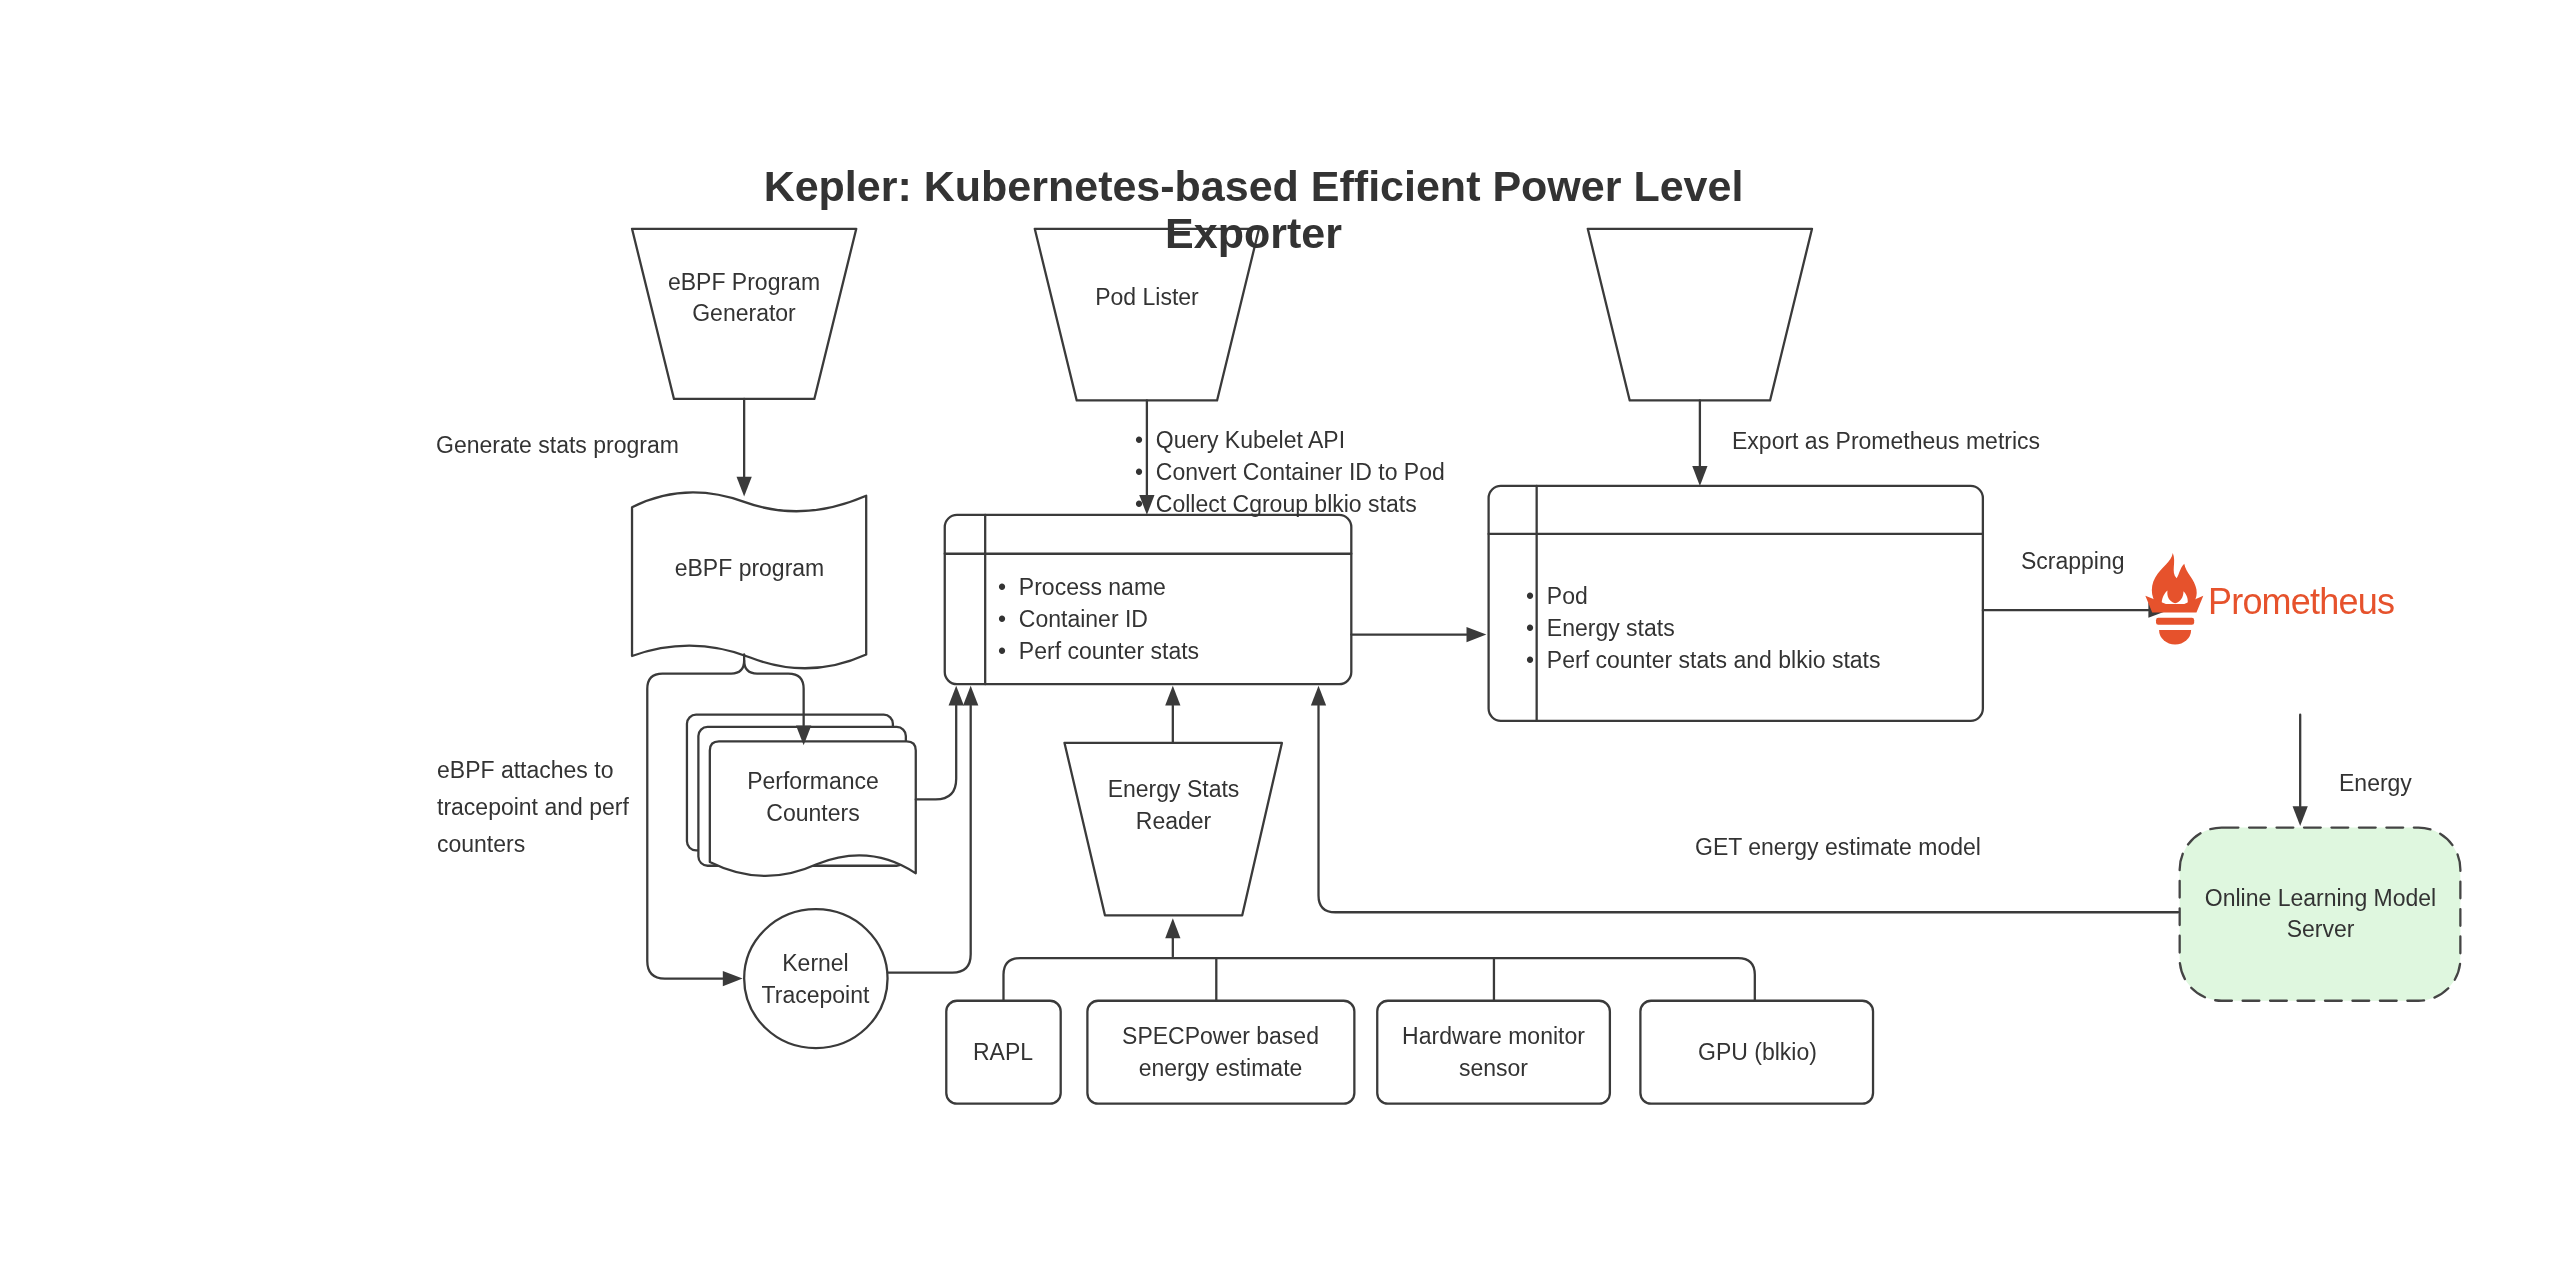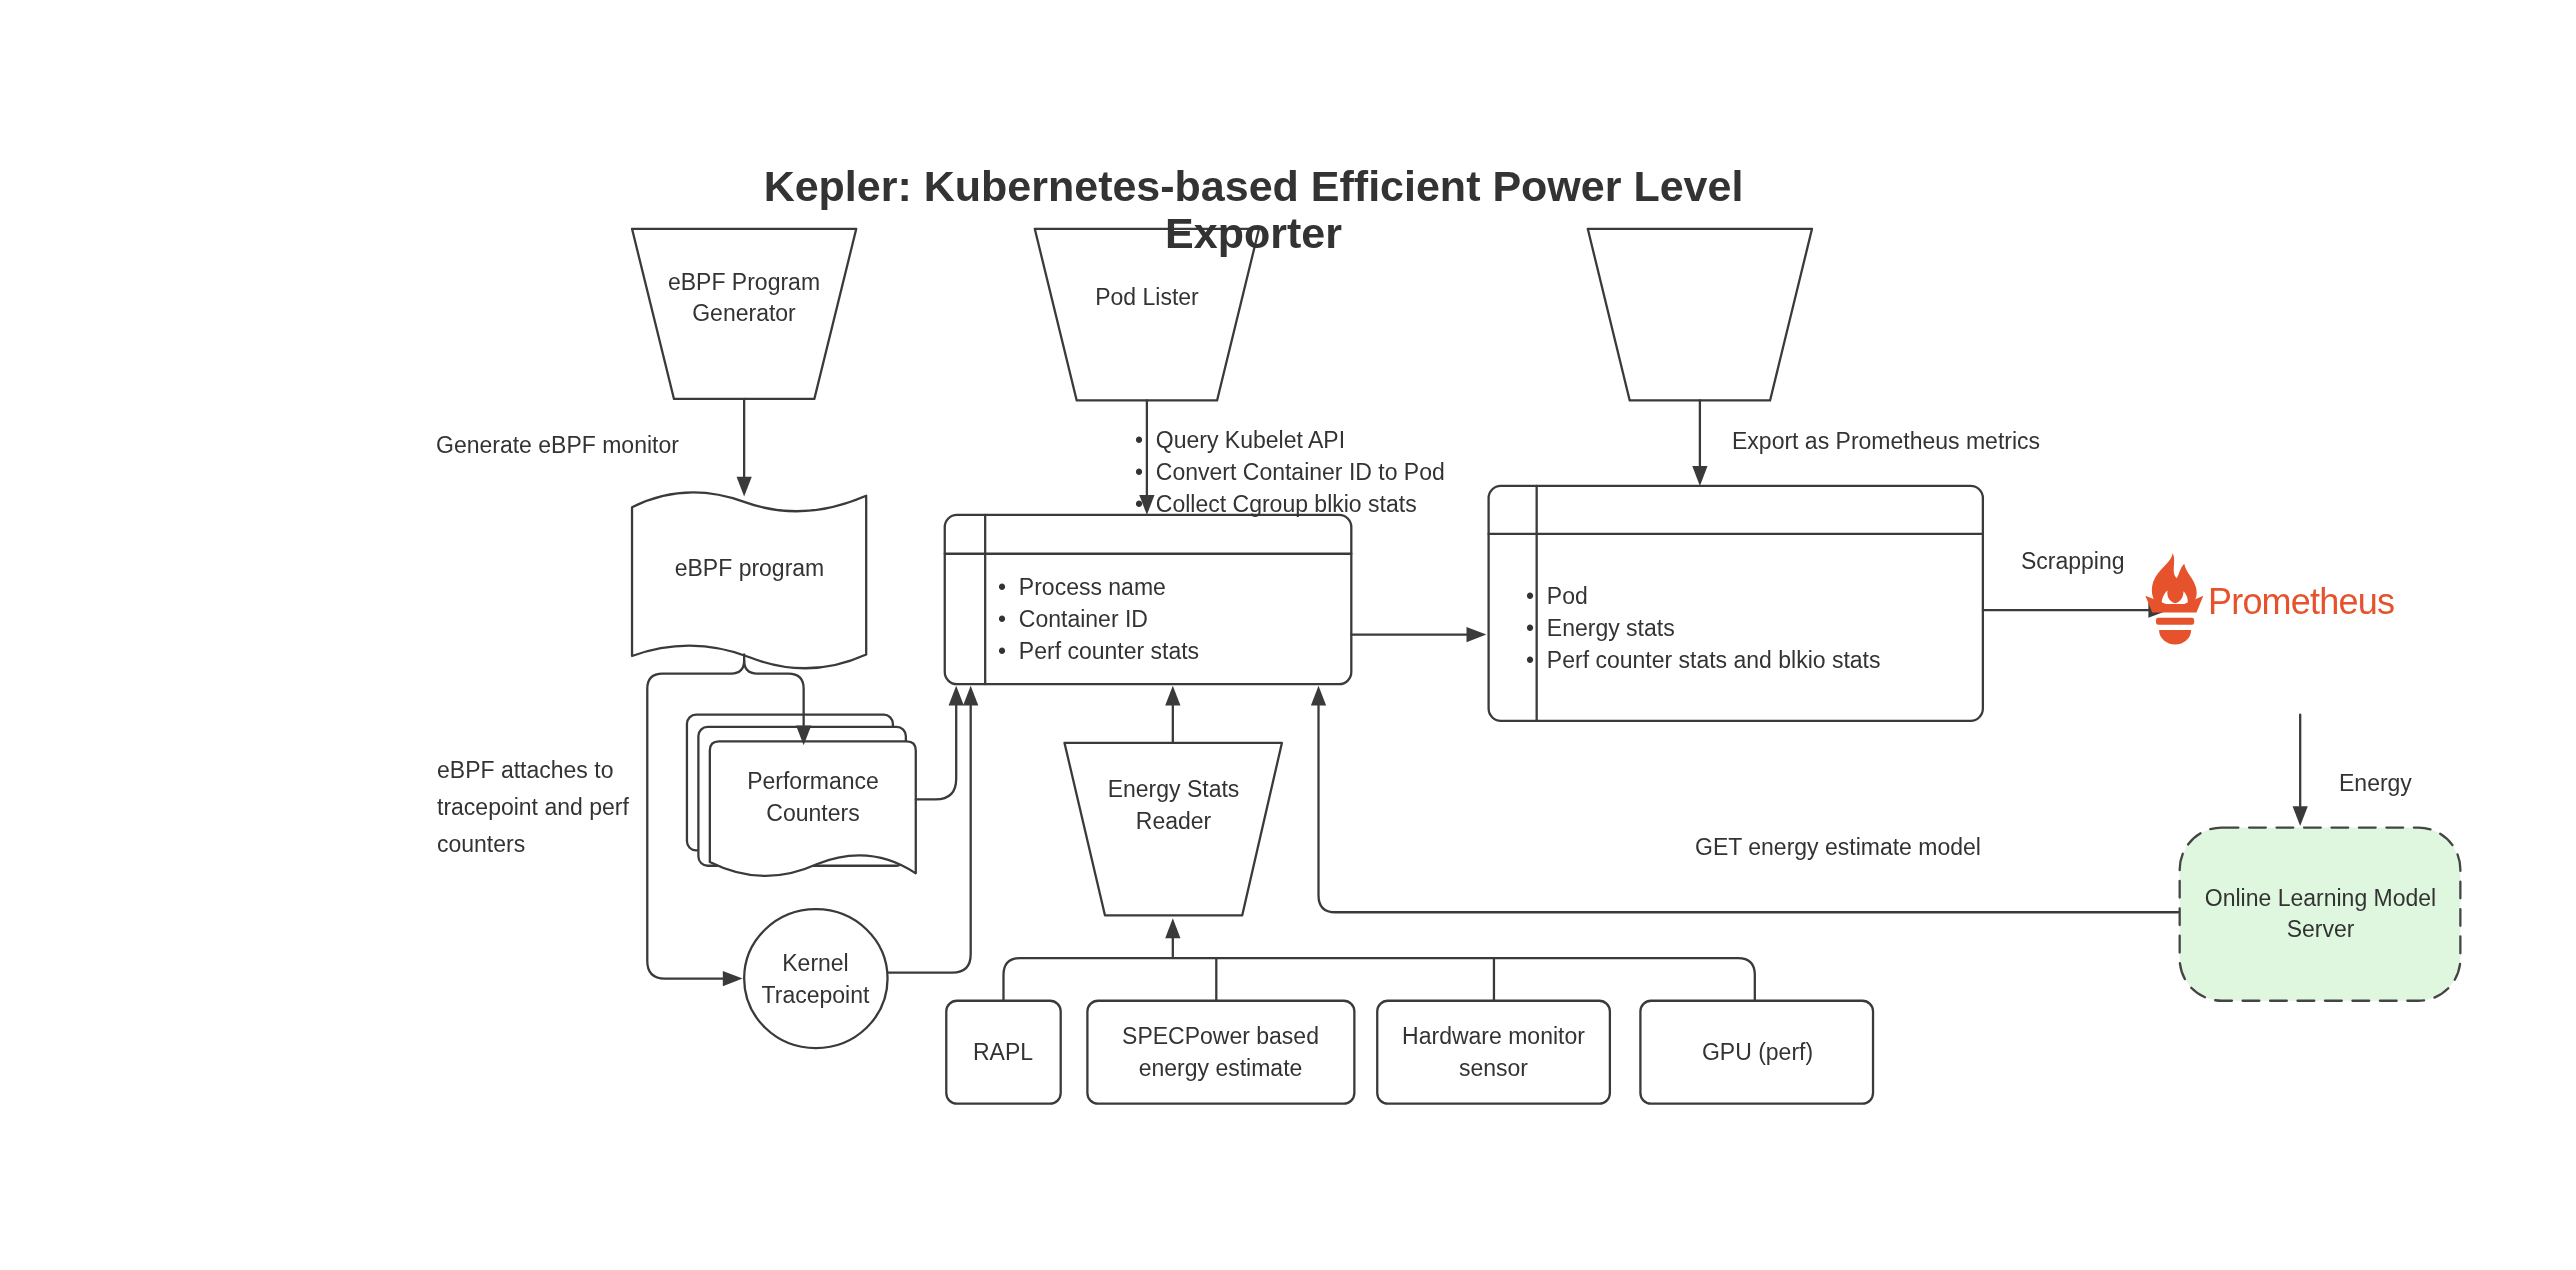--- a/index.html
+++ b/index.html
@@ -92,36 +92,36 @@
 
   <div class="lbl node-lbl" style="left:645px;top:252px;width:198px;height:92px;">eBPF Program Generator</div>
   <div class="lbl node-lbl" style="left:1040px;top:271px;width:214px;height:53px;">Pod Lister</div>
   <div class="lbl node-lbl" style="left:641px;top:552px;width:217px;height:34px;">eBPF program</div>
   <div class="lbl node-lbl" style="left:729px;top:763px;width:168px;height:69px;">Performance Counters</div>
   <div class="lbl node-lbl" style="left:750px;top:945px;width:131px;height:69px;">Kernel Tracepoint</div>
   <div class="lbl node-lbl" style="left:1078px;top:771px;width:191px;height:69px;">Energy Stats Reader</div>
   <div class="lbl node-lbl" style="left:946px;top:1001px;width:114px;height:103px;">RAPL</div>
   <div class="lbl node-lbl" style="left:1106px;top:1001px;width:229px;height:103px;">SPECPower based energy estimate</div>
   <div class="lbl node-lbl" style="left:1396px;top:1001px;width:195px;height:103px;">Hardware monitor sensor</div>
-  <div class="lbl node-lbl" style="left:1641px;top:1001px;width:233px;height:103px;">GPU (perf)</div>
+  <div class="lbl node-lbl" style="left:1641px;top:1001px;width:233px;height:103px;">GPU (blkio)</div>
   <div class="lbl node-lbl" style="left:2194px;top:870px;width:253px;height:88px;">Online Learning Model Server</div>
   <div class="lbl promtext" style="left:2208px;top:578px;">Prometheus</div>
 
   <div class="lbl bullets" style="left:998px;top:571px;">
     <div>Process name</div>
     <div>Container ID</div>
     <div>Perf counter stats</div>
   </div>
   <div class="lbl bullets" style="left:1526px;top:580px;">
     <div>Pod</div>
     <div>Energy stats</div>
     <div>Perf counter stats and blkio stats</div>
   </div>
 
-  <div class="lbl" style="left:436px;top:430px;white-space:nowrap;">Generate eBPF monitor</div>
+  <div class="lbl" style="left:436px;top:430px;white-space:nowrap;">Generate stats program</div>
   <div class="lbl bullets" style="left:1135px;top:409px;margin-top:15px;">
     <div>Query Kubelet API</div>
     <div>Convert Container ID to Pod</div>
     <div>Collect Cgroup blkio stats</div>
   </div>
   <div class="lbl" style="left:1732px;top:426px;white-space:nowrap;">Export as Prometheus metrics</div>
   <div class="lbl" style="left:437px;top:752px;width:217px;line-height:37px;">eBPF attaches to tracepoint and perf counters</div>
   <div class="lbl" style="left:2021px;top:546px;white-space:nowrap;">Scrapping</div>
   <div class="lbl" style="left:2339px;top:768px;white-space:nowrap;">Energy</div>
   <div class="lbl" style="left:1695px;top:832px;white-space:nowrap;">GET energy estimate model</div>

